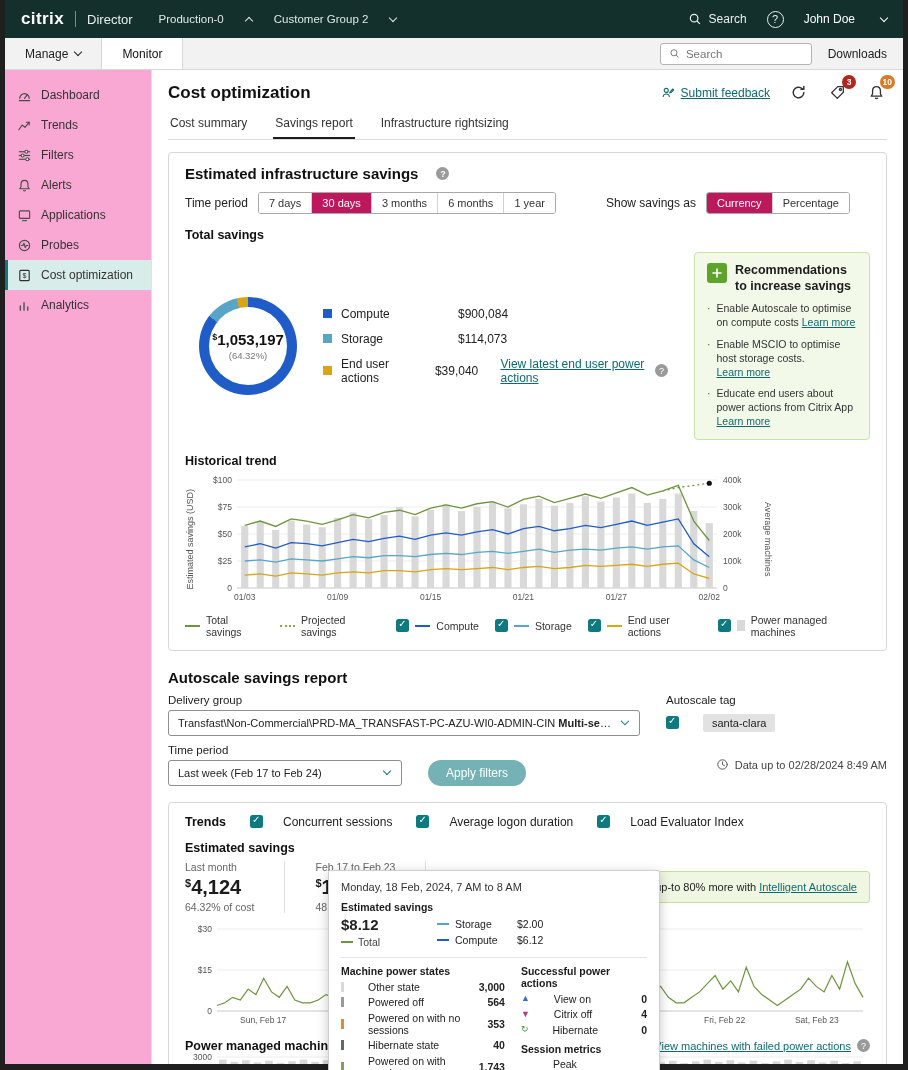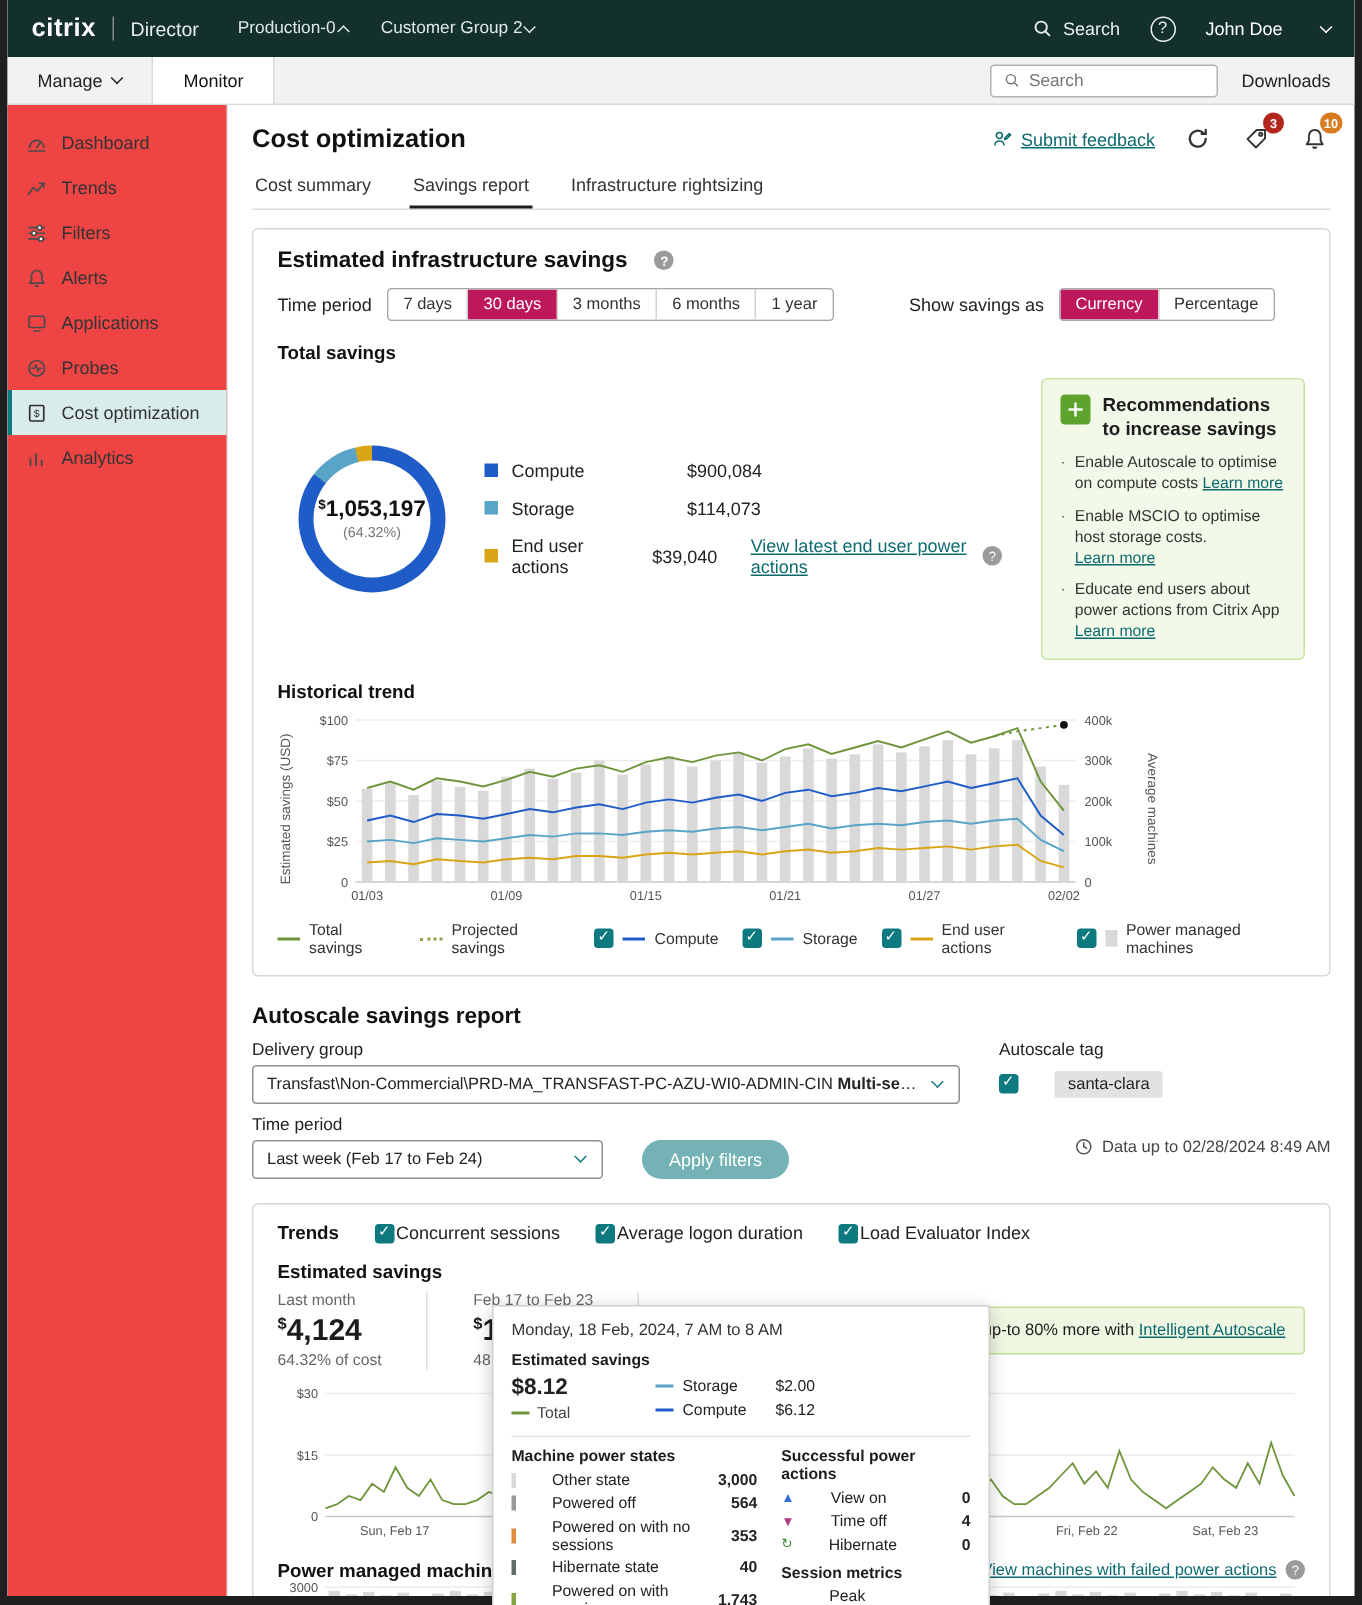--- a/index.html
+++ b/index.html
@@ -5,40 +5,40 @@
 *{box-sizing:border-box;margin:0;padding:0}
 body{font-family:"Liberation Sans",sans-serif;background:#2b2b2b}
 .page{width:908px;height:1070px;position:relative;background:#1f1f1f;overflow:hidden}
 .app{position:absolute;left:5px;top:0;width:898px;height:1064px;background:#fff;display:flex;flex-direction:column;overflow:hidden}
 
 .topbar{height:38px;background:#14302c;color:#fff;display:flex;align-items:center;justify-content:space-between;padding:0 16px;flex-shrink:0}
 .tb-left,.tb-right{display:flex;align-items:center}
 .brand{font-size:17px;font-weight:700;letter-spacing:.4px}
 .tb-div{width:1px;height:16px;background:rgba(255,255,255,.45);margin:0 11px}
 .product{font-size:13px;margin-right:26px;color:#e9efed}
-.tb-item{background:none;border:none;color:#dfe8e5;font-size:11.5px;display:flex;align-items:center;gap:2px;margin-right:22px;cursor:pointer;font-family:inherit}
+.tb-item{background:none;border:none;color:#dfe8e5;font-size:11.5px;display:flex;align-items:center;gap:22px;margin-right:22px;cursor:pointer;font-family:inherit}
 .chev{width:6px;height:6px;border-right:1.4px solid currentColor;border-bottom:1.4px solid currentColor;display:inline-block}
 .chev.down{transform:rotate(45deg);margin-top:-3px}
 .chev.up{transform:rotate(-135deg);margin-top:3px}
 .tb-right{gap:20px}
 .tb-search{display:flex;align-items:center;gap:7px;font-size:12px;color:#e9efed;background:none;border:none;cursor:pointer;font-family:inherit}
 .help-circ{width:17px;height:17px;border-radius:50%;border:1.3px solid #e9efed;color:#e9efed;font-size:11px;display:flex;align-items:center;justify-content:center;background:none;cursor:pointer}
 .user-btn{background:none;border:none;color:#fff;font-size:12px;display:flex;align-items:center;gap:26px;cursor:pointer;font-family:inherit}
 
 .subbar{height:32px;background:#f2f2f2;border-bottom:1px solid #d8d8d8;display:flex;align-items:stretch;justify-content:space-between;flex-shrink:0}
 .sb-left{display:flex;align-items:stretch}
 .manage-tab{display:flex;align-items:center;gap:7px;padding:0 20px;font-size:12px;color:#222;cursor:pointer;background:none;border:none;font-family:inherit}
 .monitor-tab{display:flex;align-items:center;padding:0 20px;font-size:12px;color:#111;background:#fff;border:none;border-left:1px solid #d8d8d8;border-right:1px solid #d8d8d8;cursor:pointer;font-family:inherit}
 .sb-right{display:flex;align-items:center;gap:16px;padding-right:16px}
 .search-pill{display:flex;align-items:center;gap:6px;background:#fff;border:1px solid #b3b3b3;border-radius:3px;height:22px;width:152px;padding:0 8px}
 .search-pill input{border:none;outline:none;font-size:11.5px;width:100%;font-family:inherit;color:#333;background:transparent}
 .downloads{font-size:12px;color:#222;cursor:pointer}
 
 .bodyrow{flex:1;display:flex;min-height:0}
-.sidebar{width:147px;border-right:1px solid #e2e2e2;padding-top:10px;flex-shrink:0;background:#ef4444}
+.sidebar{width:147px;border-right:1px solid #e2e2e2;padding-top:10px;flex-shrink:0;background:#f9a8d4}
 .side-item{height:30px;display:flex;align-items:center;gap:9px;padding:0 9px;font-size:12px;color:#333;cursor:pointer;border-left:3px solid transparent}
 .side-item.active{background:#d8ecea;border-left-color:#0e7a80}
 .main{flex:1;padding:12px 16px 0;min-width:0;position:relative}
 .main-head{display:flex;justify-content:space-between;align-items:center}
 .page-title{font-size:17px;font-weight:700;color:#111}
 .head-actions{display:flex;align-items:center;gap:18px}
 .feedback-link{display:flex;gap:6px;align-items:center;font-size:12px;color:#0d6b70;text-decoration:underline;cursor:pointer;background:none;border:none;font-family:inherit}
 .icon-btn{position:relative;background:none;border:none;cursor:pointer;padding:2px;display:flex}
 .badge{position:absolute;top:-7px;right:-8px;min-width:14px;height:14px;border-radius:8px;color:#fff;font-size:8.5px;font-weight:700;display:flex;align-items:center;justify-content:center;padding:0 3px}
 .badge.red{background:#b3261e}
@@ -98,21 +98,21 @@
 .sel-dg{width:472px}
 .sel-tp{width:234px}
 .sel-text{white-space:nowrap;overflow:hidden;text-overflow:ellipsis}
 .tag-pill{background:#e2e2e2;border-radius:2px;padding:3px 9px;font-size:11px;color:#222}
 .tagrow{display:flex;align-items:center;gap:24px;height:26px}
 .apply-btn{background:#74b2b6;color:#fff;border:none;border-radius:14px;padding:6px 18px;font-size:12px;cursor:pointer;font-family:inherit}
 .data-upto{margin-left:auto;font-size:11px;color:#444;display:flex;gap:6px;align-items:center;align-self:center}
 
 .trends-card{margin-top:16px;padding-bottom:0;min-height:420px}
 .trends-row{display:flex;align-items:center;gap:24px;font-size:12px;color:#222}
-.ckrow{display:flex;align-items:flex-end;gap:1px}
+.ckrow{display:flex;align-items:flex-start;gap:20px}
 .stats-row{display:flex;margin-top:6px;align-items:stretch}
 .stat{padding-right:30px;margin-right:30px;border-right:1px solid #e0e0e0}
 .stat:last-of-type{border-right:none}
 .stat-period{font-size:10.5px;color:#666}
 .stat-amount{font-size:20px;font-weight:700;color:#1c1c1c;margin:3px 0 2px}
 .stat-amount .cur{font-size:11px;vertical-align:7px;font-weight:700}
 .stat-sub{font-size:10.5px;color:#666}
 .as-badge{margin-left:auto;background:#eff7e3;border:1px solid #c4df9b;border-radius:3px;padding:7px 12px;font-size:11px;color:#1c1c1c;display:flex;align-items:center;gap:9px;align-self:center}
 .power-row{display:flex;align-items:center;justify-content:space-between;margin-top:6px}
 .mark{font-size:9px;line-height:1}
@@ -901,21 +901,21 @@
     </div>
     <div class="tt-col-r">
       <div class="tt-h">Successful power actions</div>
       <div class="tt-row">
             <span class="mark" style="color: rgb(47, 111, 214);">▲</span>
             <span class="lab">View on</span>
             <span class="val">0</span>
           </div>
       <div class="tt-row">
             <span class="mark" style="color: rgb(176, 58, 131);">▼</span>
-            <span class="lab">Time off</span>
+            <span class="lab">Citrix off</span>
             <span class="val">4</span>
           </div>
       <div class="tt-row">
             <span class="mark" style="color: rgb(63, 143, 63);">↻</span>
             <span class="lab">Hibernate</span>
             <span class="val">0</span>
           </div>
       <div class="tt-h" style="margin-top:7px">Session metrics</div>
       <div class="tt-row">
             <span class="dash" style="width: 8px; background-color: rgb(44, 122, 123);"></span>

